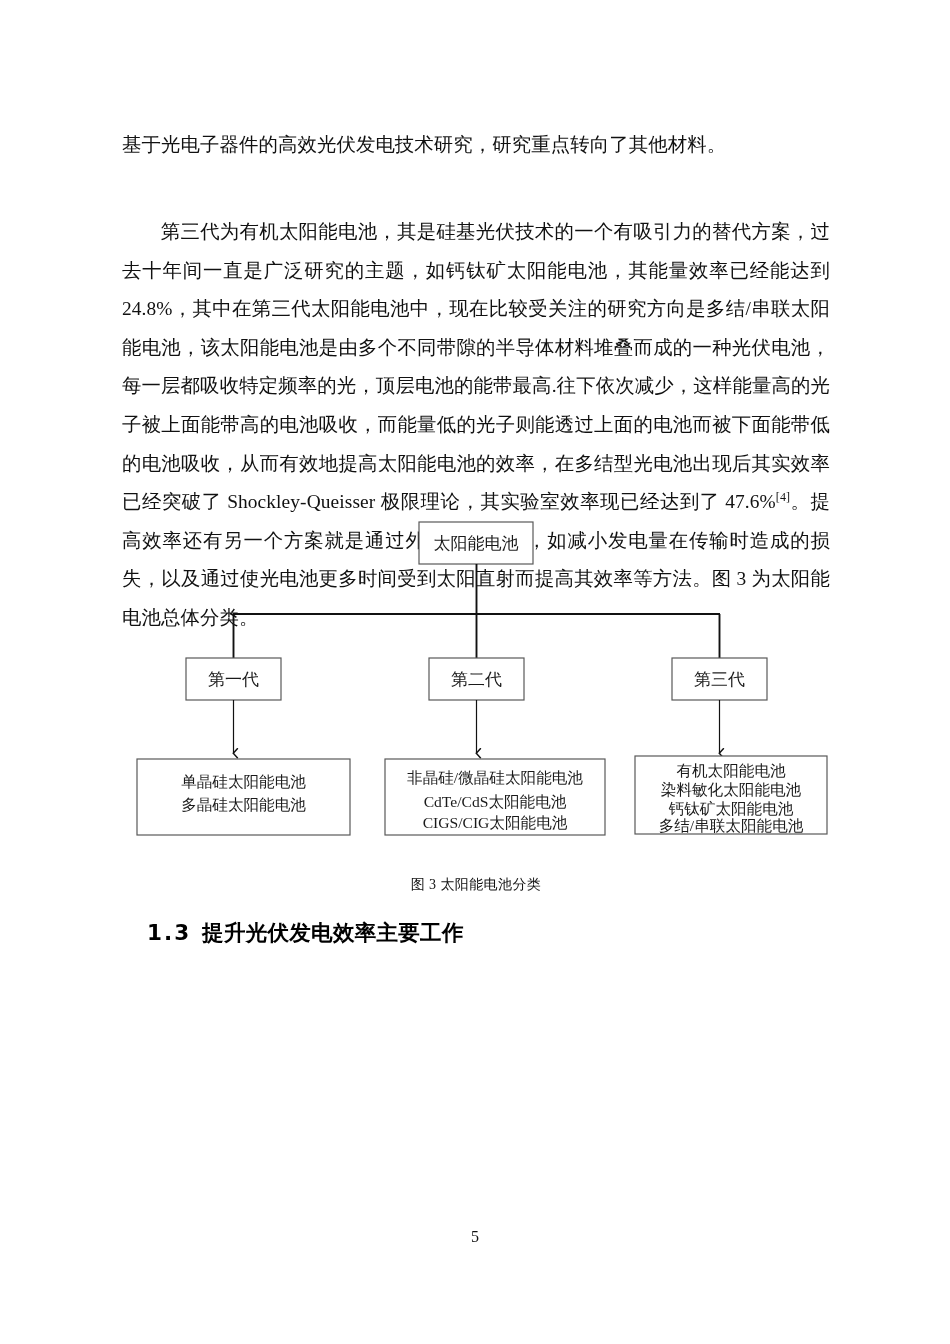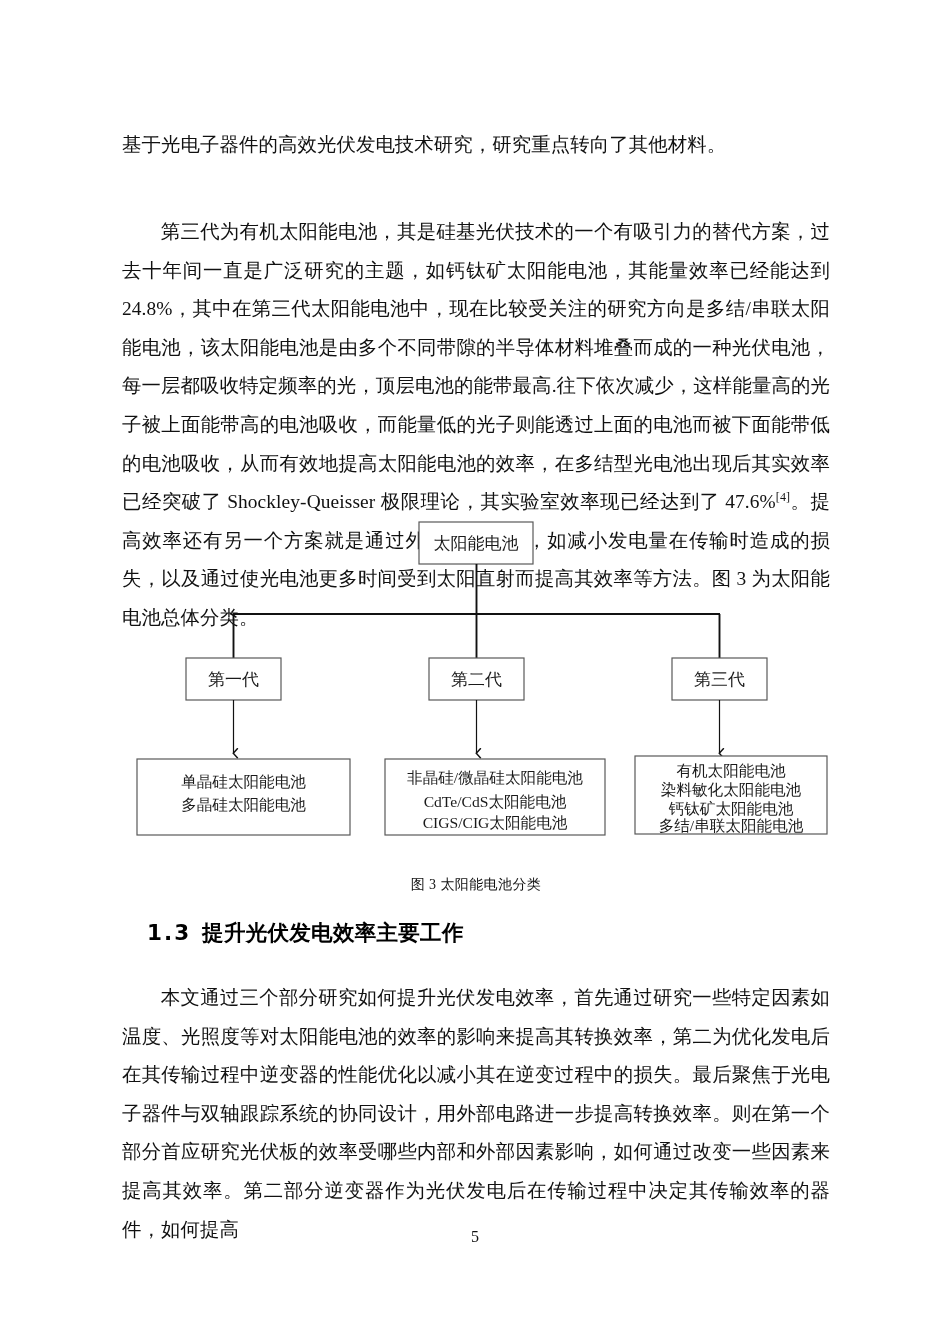--- a/index.html
+++ b/index.html
@@ -195,19 +195,16 @@
         <text class="fc-label fc-leaf-text" x="609" y="301" text-anchor="middle">钙钛矿太阳能电池</text>
         <text class="fc-label fc-leaf-text" x="609" y="318" text-anchor="middle">多结/串联太阳能电池</text>
       </g>
     </svg>
   </div>
 
   <div class="fig-caption">图 3  太阳能电池分类</div>
 
   <div class="heading"><span class="num">1.3</span><span class="sp"></span><span>提升光伏发电效率主要工作</span></div>
 
-  <div class="body-col" style="top:979px;">
-    <p class="para indent">本文通过三个部分研究如何提升光伏发电效率，首先通过研究一些特定因素如温度、光照度等对太阳能电池的效率的影响来提高其转换效率，第二为优化发电后在其传输过程中逆变器的性能优化以减小其在逆变过程中的损失。最后聚焦于光电子器件与双轴跟踪系统的协同设计，用外部电路进一步提高转换效率。则在第一个部分首应研究光伏板的效率受哪些内部和外部因素影响，如何通过改变一些因素来提高其效率。第二部分逆变器作为光伏发电后在传输过程中决定其传输效率的器件，如何提高</p>
-  </div>
 
   <div class="page-number">5</div>
 
 </div>
 
 </body></html>

